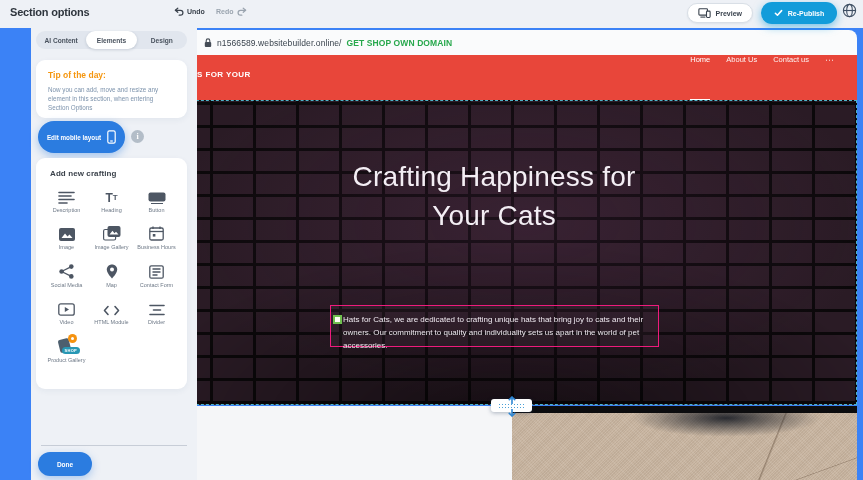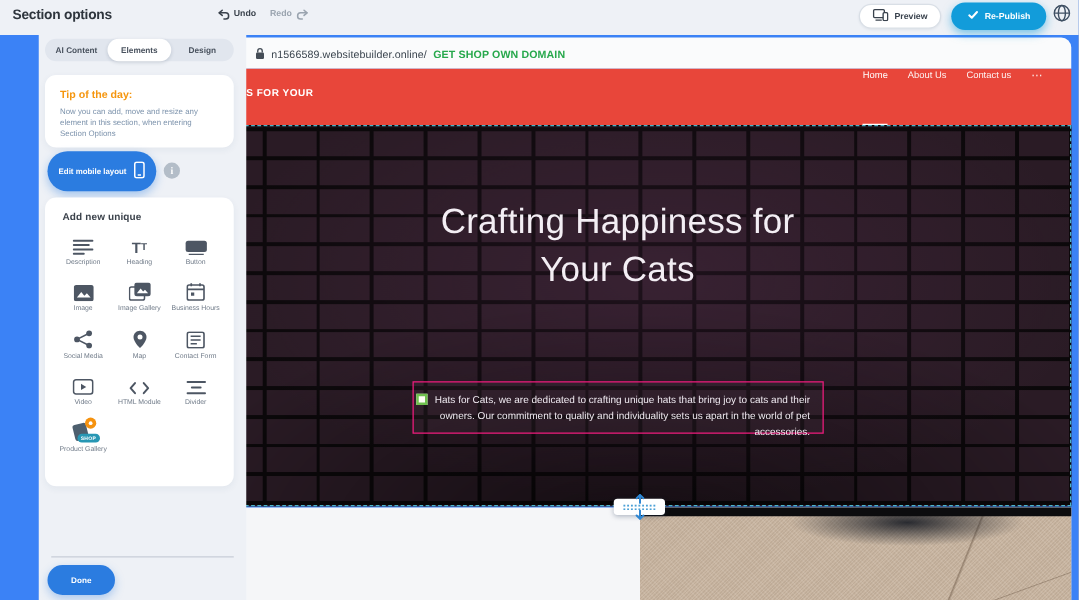--- a/index.html
+++ b/index.html
@@ -76,21 +76,21 @@
     background-image:
       radial-gradient(ellipse 500px 260px at 52% 40%, rgba(120,62,110,0.18), transparent 70%),
       radial-gradient(ellipse 600px 300px at 50% 110%, rgba(0,0,0,0.55), transparent 65%),
       repeating-linear-gradient(90deg, #0b080a 0px, #0b080a 3px, transparent 3px, transparent 43px),
       repeating-linear-gradient(0deg, #0b080a 0px, #0b080a 3px, transparent 3px, transparent 23px);
   }
   .hero-content { position:absolute; left:0; top:0; width:654px; height:100%; }
   .hero-heading { margin:56px auto 0; width:330px; text-align:center; color:#f3eef4; font-size:28px; line-height:1.4; font-weight:500; letter-spacing:0.2px; }
   .hero-sub { margin:16px auto 0; text-align:center; color:#e3dce6; font-size:14.5px; font-weight:500; letter-spacing:0.3px; }
   .hero-textbox { position:absolute; left:163px; top:204px; width:329px; height:42px; border:1px solid #ee1b7c; background:rgba(120,90,110,0.10);
-    padding:7px 10px 0 12px; text-align:right; color:#efe9f0; font-size:8px; line-height:1.65; cursor:pointer; }
+    padding:7px 10px 0 12px; text-align:left; color:#efe9f0; font-size:8px; line-height:1.65; cursor:pointer; }
   .sel-handle { position:absolute; left:2px; top:9px; width:9px; height:9px; background:#fdfdf4; border:2px solid #6fc04e; }
 
   .next-section { position:absolute; left:0; top:378px; width:691px; height:74px; background:#f5f6f8; }
   .carpet-img { position:absolute; left:346px; top:378px; width:345px; height:74px; background-color:#c9b6a2;
     background-image:
       linear-gradient(#0c0c0e, #0c0c0e),
       radial-gradient(ellipse 130px 26px at 62% 12px, rgba(32,35,42,0.95), rgba(32,35,42,0) 72%),
       linear-gradient(112deg, transparent 73.5%, rgba(110,90,72,0.55) 73.8%, transparent 74.3%),
       linear-gradient(160deg, transparent 88.5%, rgba(110,90,72,0.45) 88.8%, transparent 89.3%),
       repeating-linear-gradient(45deg, rgba(255,255,255,0.07) 0 1px, transparent 1px 3px),
@@ -175,21 +175,21 @@
     <button class="edit-mobile-btn">
       <span>Edit mobile layout</span>
       <span><svg width="9" height="14" viewBox="0 0 9 14" fill="none" stroke="#fff" stroke-width="1.2">
             <rect x="0.8" y="0.8" width="7.4" height="12.4" rx="1.6"></rect>
             <path d="M3.2 11 H5.8"></path>
           </svg></span>
     </button>
     <div class="info-btn">i</div>
 
     <div class="add-card">
-      <div class="add-title">Add new unique</div>
+      <div class="add-title">Add new crafting</div>
       <div class="elem-grid">
 
         <div class="elem-item">
           <span class="elem-icon">
               <svg width="17" height="13" viewBox="0 0 17 13" stroke="#4d5663" stroke-width="1.6" stroke-linecap="round">
                 <path d="M1 1.5 H16"></path>
                 <path d="M1 5 H13"></path>
                 <path d="M1 8.5 H16"></path>
                 <path d="M1 12 H9"></path>
               </svg>

